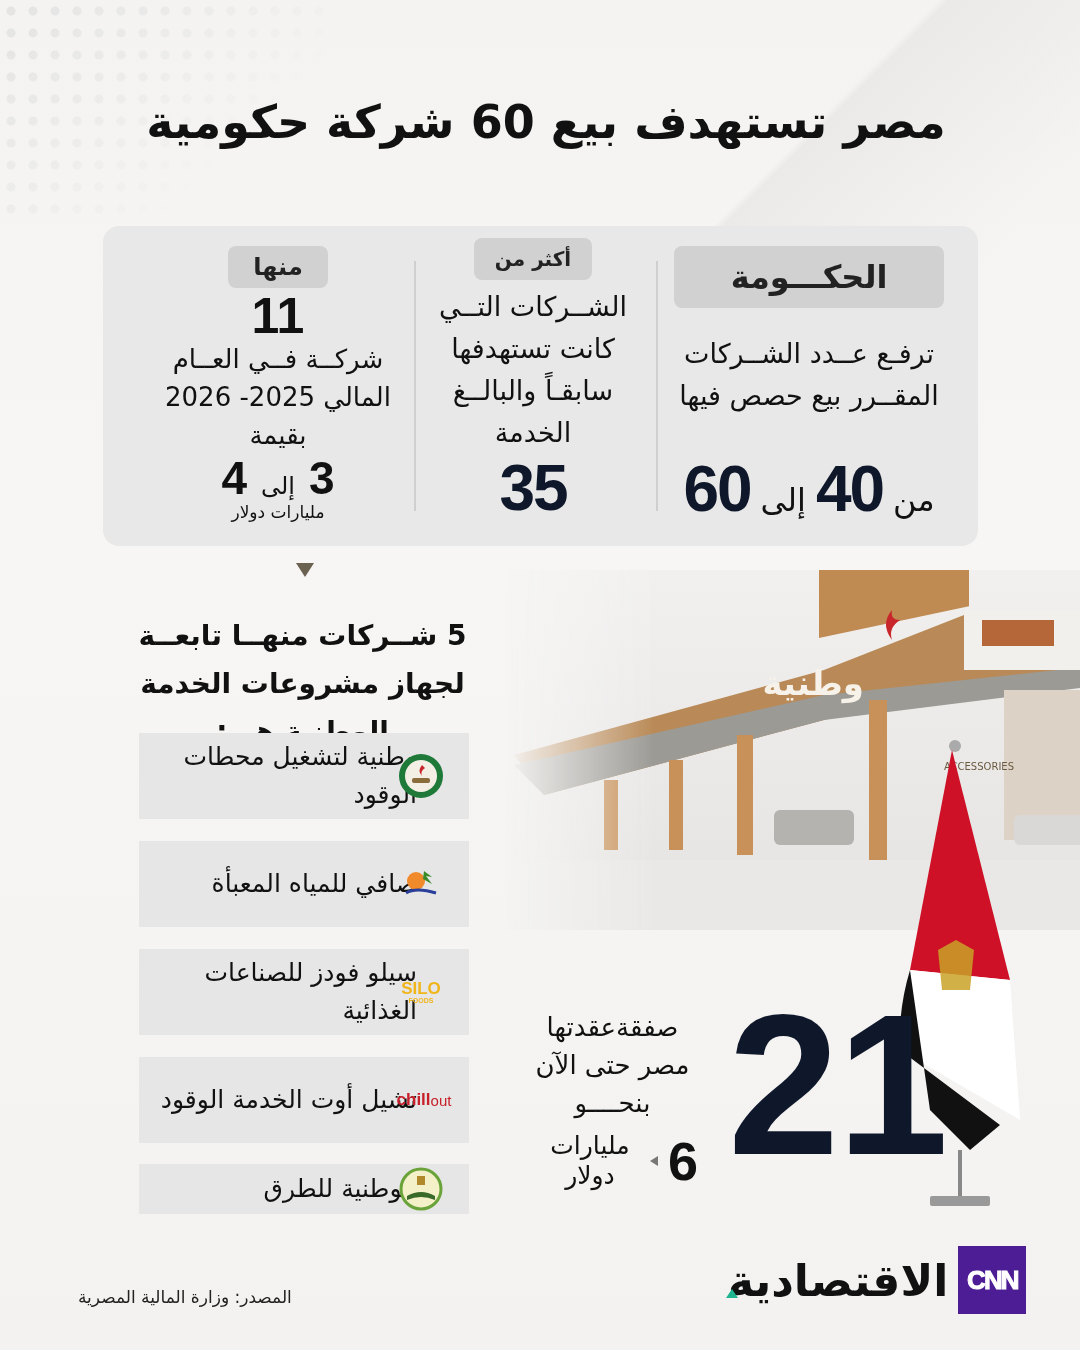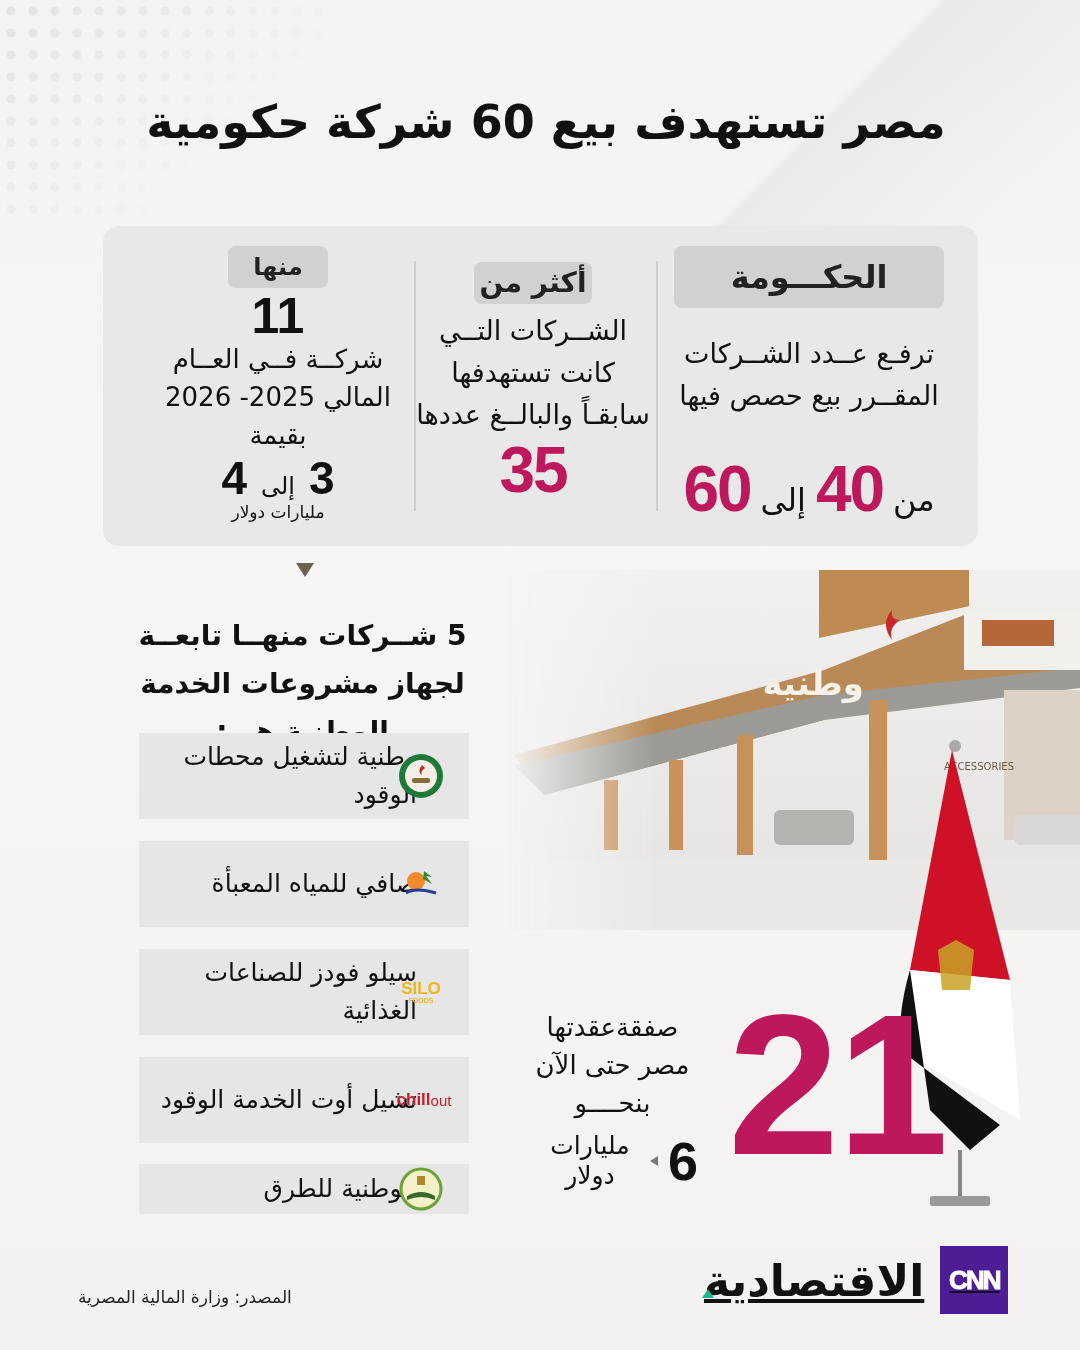--- a/index.html
+++ b/index.html
@@ -29,29 +29,29 @@
   .panel {
     position: absolute; left: 103px; top: 226px; width: 875px; height: 320px;
     background: #e8e8e8; border-radius: 16px;
   }
   .col { position: absolute; top: 0; height: 100%; text-align: center; }
   .col-divider { position: absolute; top: 35px; width: 2px; height: 250px; background: #cfcfcf; }
   .pill {
     display: inline-block; background: #d1d1d1; border-radius: 8px;
     font-weight: bold; color: #222;
   }
-  .gold { color: #be185d; font-weight: bold; font-family: "Liberation Sans", sans-serif; letter-spacing: -2px; }
+  .gold { color: #0f172a; font-weight: bold; font-family: "Liberation Sans", sans-serif; letter-spacing: -2px; }
   .col-gov { right: 34px; width: 270px; }
   .col-gov .pill { width: 270px; height: 62px; line-height: 62px; font-size: 32px; margin-top: 20px; }
   .col-gov .desc { font-size: 27px; line-height: 42px; margin-top: 25px; }
   .col-gov .range { margin-top: 35px; display: flex; justify-content: center; align-items: baseline; gap: 10px; direction: rtl; }
   .col-gov .range .w { font-size: 32px; }
   .col-gov .range .gold { font-size: 64px; }
   .col-mid { right: 325px; width: 240px; }
-  .col-mid .pill { width: 118px; height: 42px; line-height: 42px; font-size: 28px; margin-top: 36px; }
+  .col-mid .pill { width: 118px; height: 42px; line-height: 42px; font-size: 20px; margin-top: 12px; }
   .col-mid .desc { font-size: 27px; line-height: 42px; margin-top: 6px; }
   .col-mid .gold { font-size: 64px; line-height: 64px; margin-top: 2px; }
   .col-left { left: 40px; width: 270px; }
   .col-left .pill { width: 100px; height: 42px; line-height: 42px; font-size: 24px; margin-top: 20px; }
   .col-left .num { font-size: 50px; font-weight: bold; font-family: "Liberation Sans", sans-serif; line-height: 48px; margin-top: 4px; }
   .col-left .desc { font-size: 26px; line-height: 38px; }
   .col-left .range { display: flex; justify-content: center; align-items: baseline; gap: 14px; }
   .col-left .range .b { font-size: 46px; font-weight: bold; font-family: "Liberation Sans", sans-serif; line-height: 48px; }
   .col-left .range .w { font-size: 24px; }
   .col-left .unit { font-size: 17px; line-height: 20px; }
@@ -79,21 +79,21 @@
     font-size: 26px; line-height: 38px;
   }
   .deals-num {
     position: absolute; left: 728px; top: 985px; font-size: 200px; line-height: 200px;
   }
   .six-row { position: absolute; left: 540px; top: 1130px; display: flex; align-items: center; gap: 10px; direction: ltr; }
   .six-row .unit { font-size: 25px; line-height: 30px; text-align: center; direction: rtl; }
   .six-row .tri { width: 0; height: 0; border-top: 5px solid transparent; border-bottom: 5px solid transparent; border-right: 8px solid #777; }
   .six-row .b { font-size: 54px; font-weight: bold; font-family: "Liberation Sans", sans-serif; }
   .source { position: absolute; left: 78px; top: 1287px; font-size: 17px; color: #222; }
-  .brand { position: absolute; left: 704px; top: 1246px; display: flex; align-items: center; gap: 16px; direction: ltr; text-decoration: underline; }
+  .brand { position: absolute; left: 728px; top: 1246px; display: flex; align-items: center; gap: 10px; direction: ltr; }
   .brand .wordmark { font-size: 44px; font-weight: bold; letter-spacing: -2px; position: relative; }
   .brand .wordmark .tri { position: absolute; left: -2px; bottom: 8px; width: 0; height: 0; border-left: 6px solid transparent; border-right: 6px solid transparent; border-bottom: 9px solid #1fb38f; }
   .cnn-box { width: 68px; height: 68px; background: #4c1d95; display: flex; align-items: center; justify-content: center; }
   .cnn-box span { color: #fff; font-family: "Liberation Sans", sans-serif; font-weight: bold; font-size: 26px; letter-spacing: -2px; -webkit-text-stroke: 1px #fff; }
 </style>
 </head>
 <body>
 
 <div class="bg-dots"></div>
 <div class="bg-diag"></div>
@@ -108,21 +108,21 @@
       <span class="w">من</span>
       <span class="gold">40</span>
       <span class="w">إلى</span>
       <span class="gold">60</span>
     </div>
   </div>
   <div class="col-divider" style="right:320px"></div>
 
   <div class="col col-mid">
     <div class="pill">أكثر من</div>
-    <div class="desc">الشــركات التــي كانت تستهدفها سابقـاً والبالــغ عددها</div>
+    <div class="desc">الشــركات التــي كانت تستهدفها سابقـاً والبالــغ الخدمة</div>
     <div class="gold">35</div>
   </div>
   <div class="col-divider" style="right:562px"></div>
 
   <div class="col col-left">
     <div class="pill">منها</div>
     <div class="num">11</div>
     <div class="desc">شركــة فــي العــام</div>
     <div class="desc">المالي 2025- 2026</div>
     <div class="desc">بقيمة</div>

